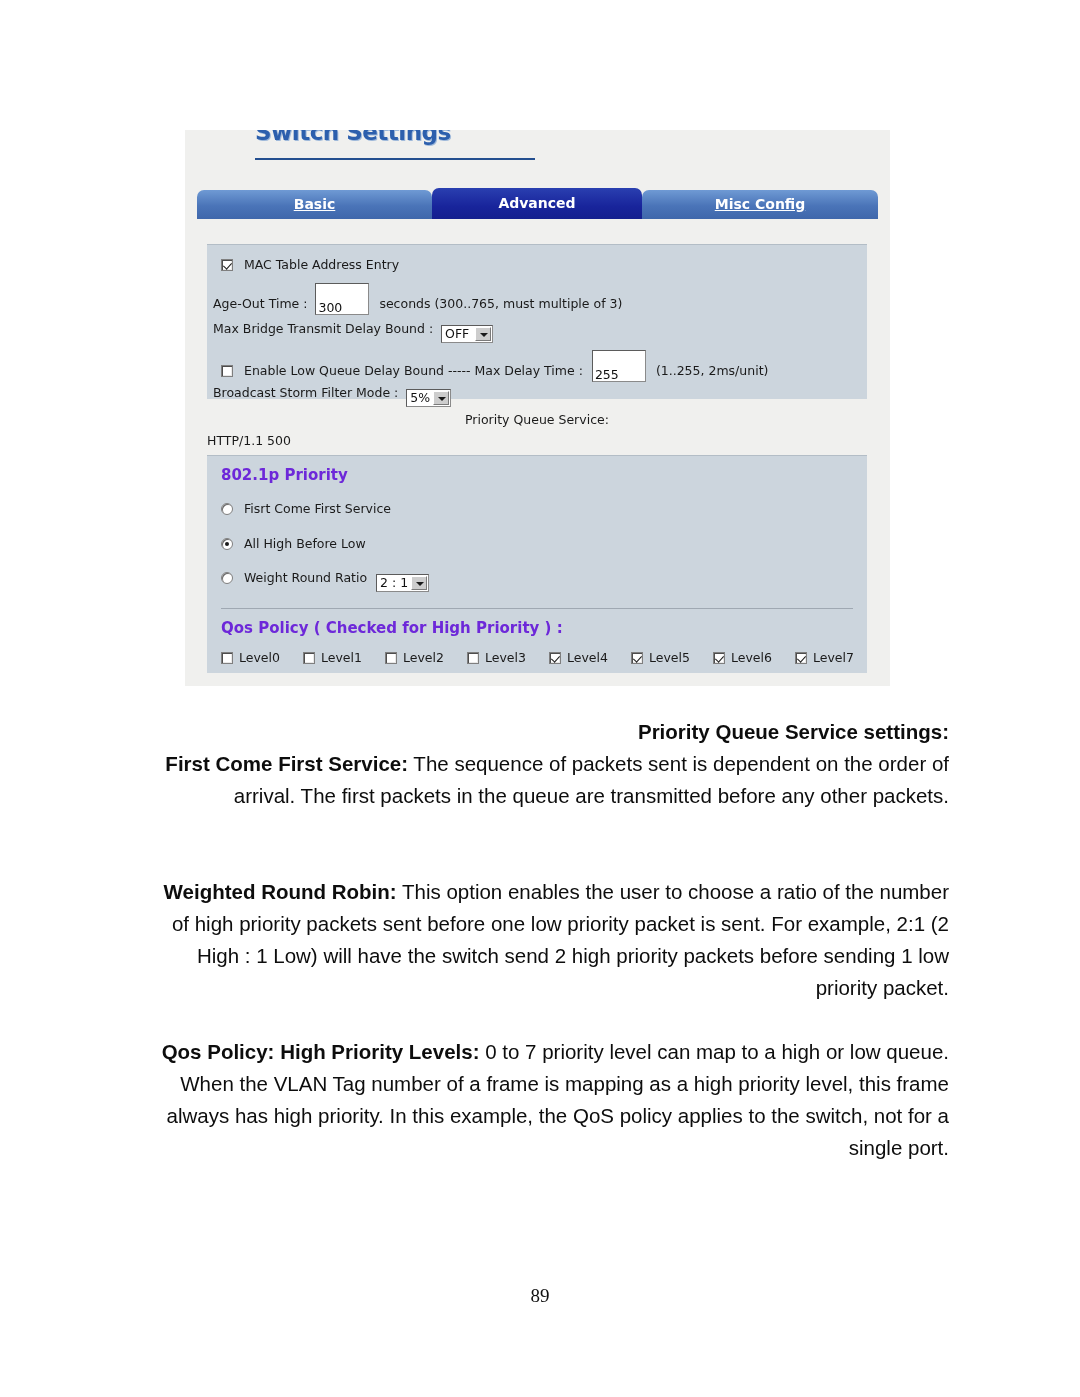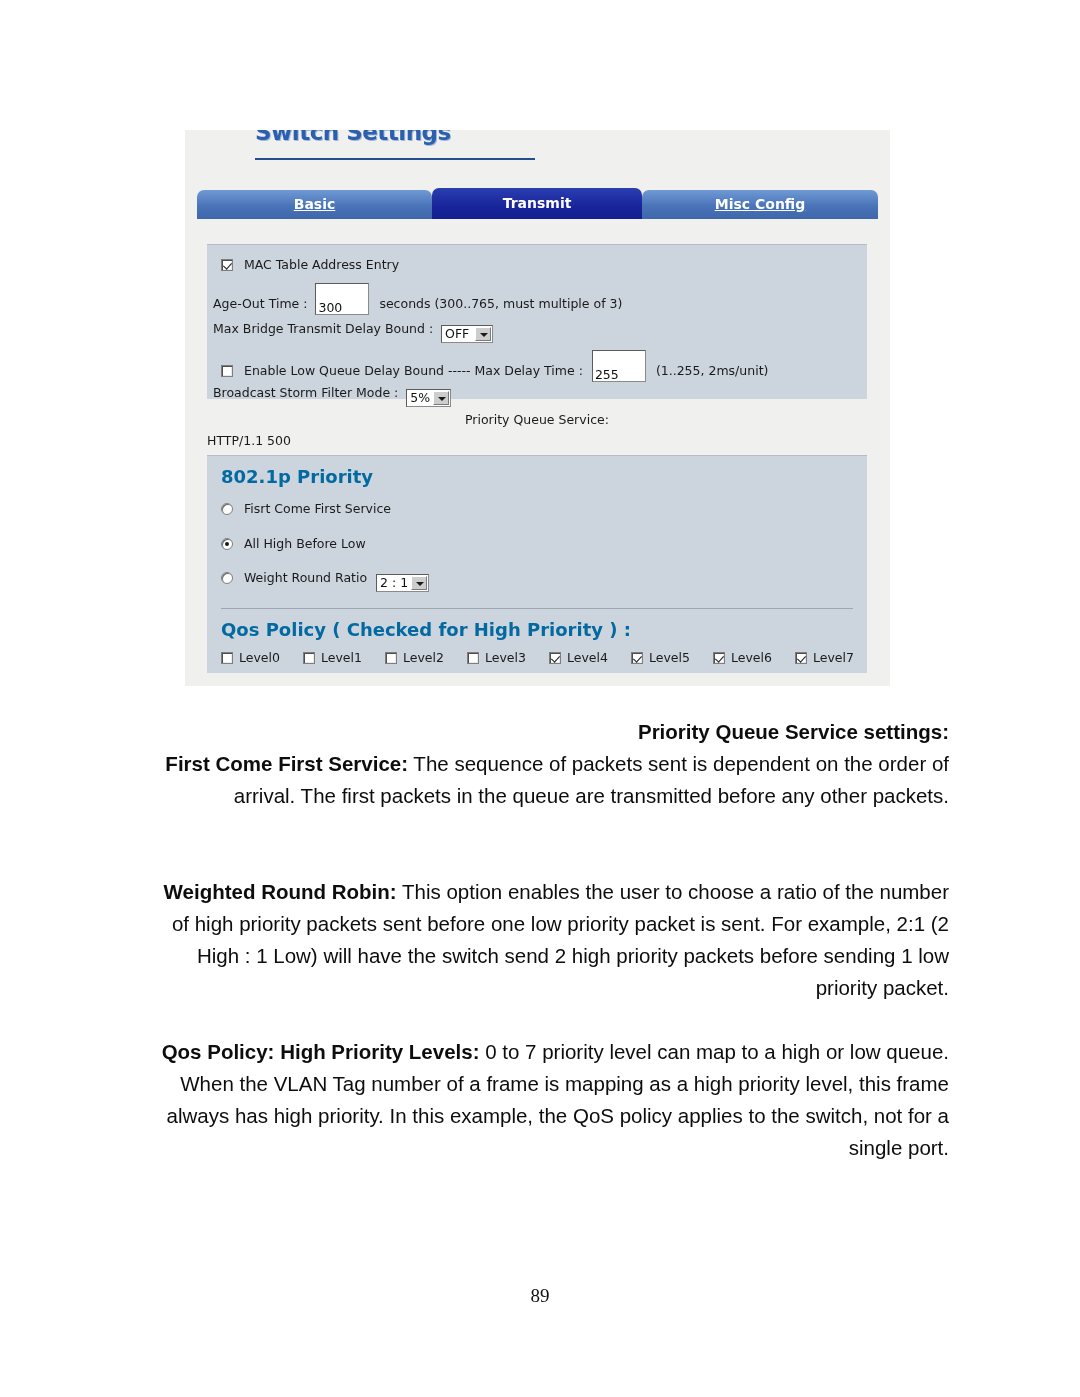--- a/index.html
+++ b/index.html
@@ -129,22 +129,22 @@
   .ftext {
     font-family: "DejaVu Sans", sans-serif;
     font-size: 12.5px;
     color: #1a1a1a;
     white-space: nowrap;
     position: absolute;
   }
   .ftext-b {
     font-family: "DejaVu Sans", sans-serif;
     font-weight: bold;
-    font-size: 18px;
-    color: #0369a1;
+    font-size: 15px;
+    color: #6d28d9;
     white-space: nowrap;
     position: absolute;
   }
 
   
   .cb {
     display: inline-block;
     width: 12px;
     height: 12px;
     background: #ffffff;
@@ -284,21 +284,21 @@
     <div class="switch-title-wrap">
       <div class="switch-title">Switch Settings</div>
     </div>
     <div class="title-rule"></div>
 
     <div class="tabbar">
       <div class="tab tab-basic">
         <span class="lbl">Basic</span>
       </div>
       <div class="tab tab-advanced">
-        <span class="lbl">Transmit</span>
+        <span class="lbl">Advanced</span>
       </div>
       <div class="tab tab-misc">
         <span class="lbl">Misc Config</span>
       </div>
     </div>
 
     <div class="panel panel-top">
       <div class="ftext" style="left:14px; top:12px;">
         <span class="cb on"></span>
         <span style="margin-left:7px;">MAC Table Address Entry</span>

